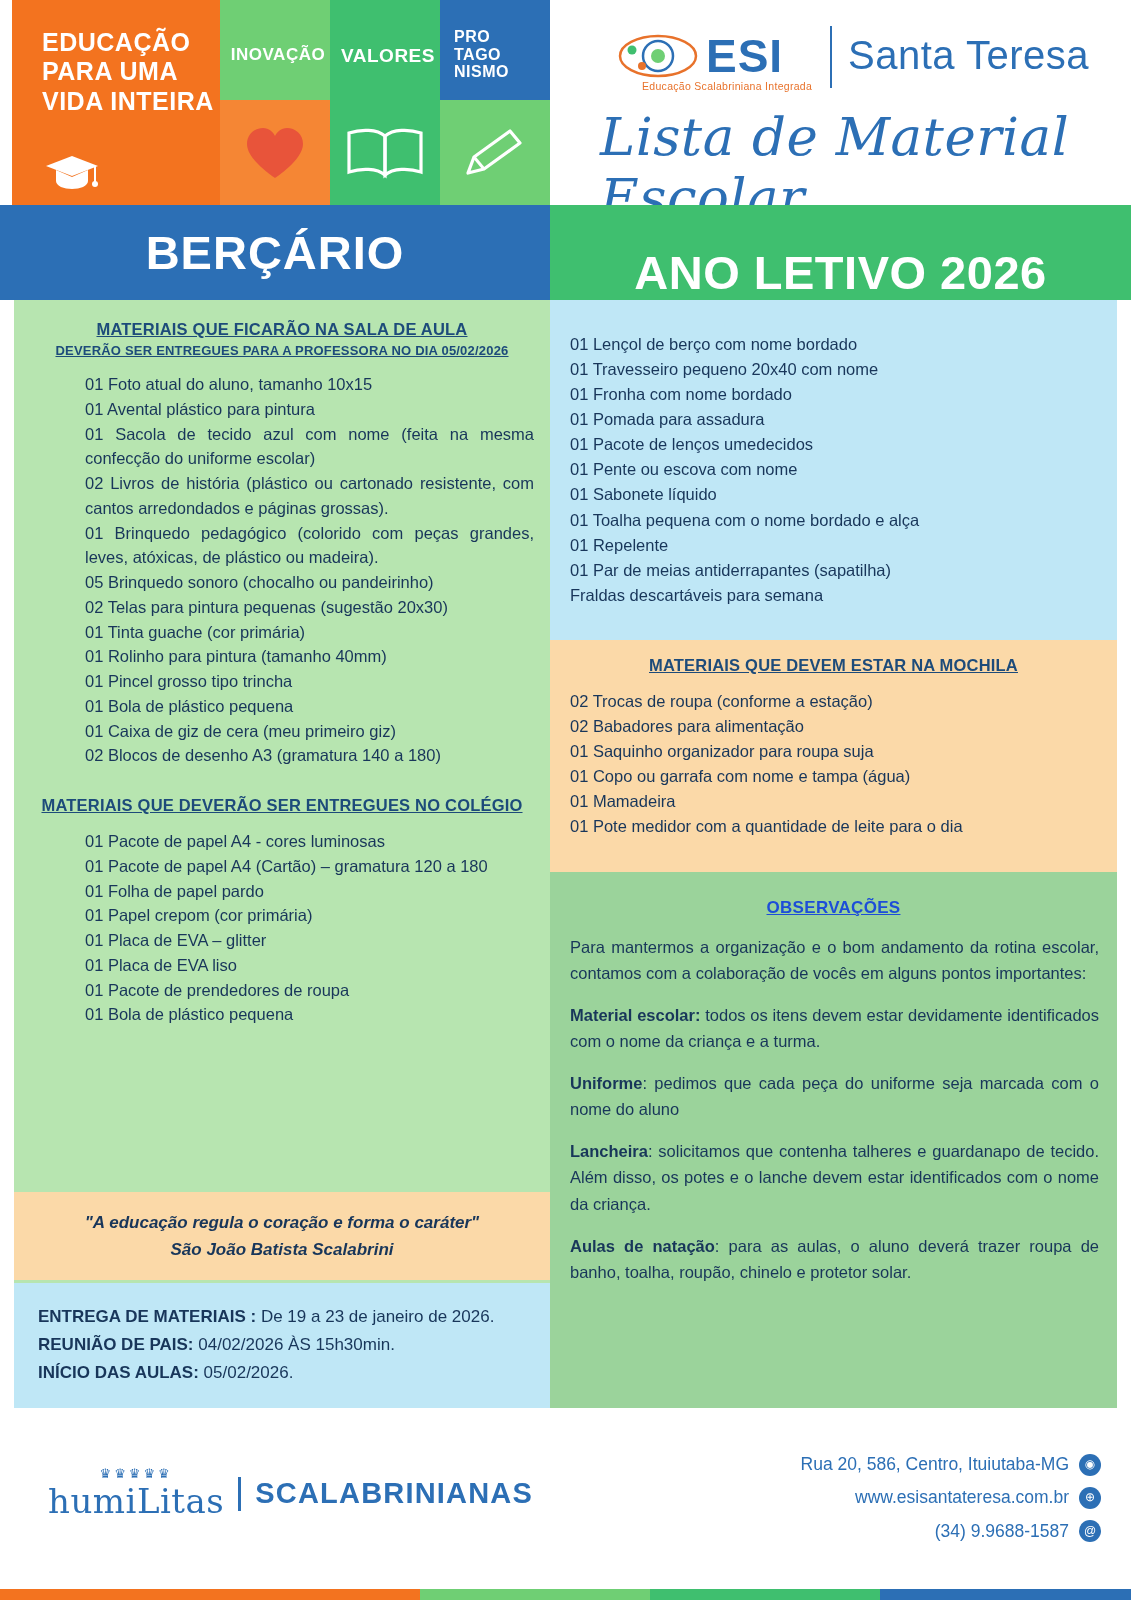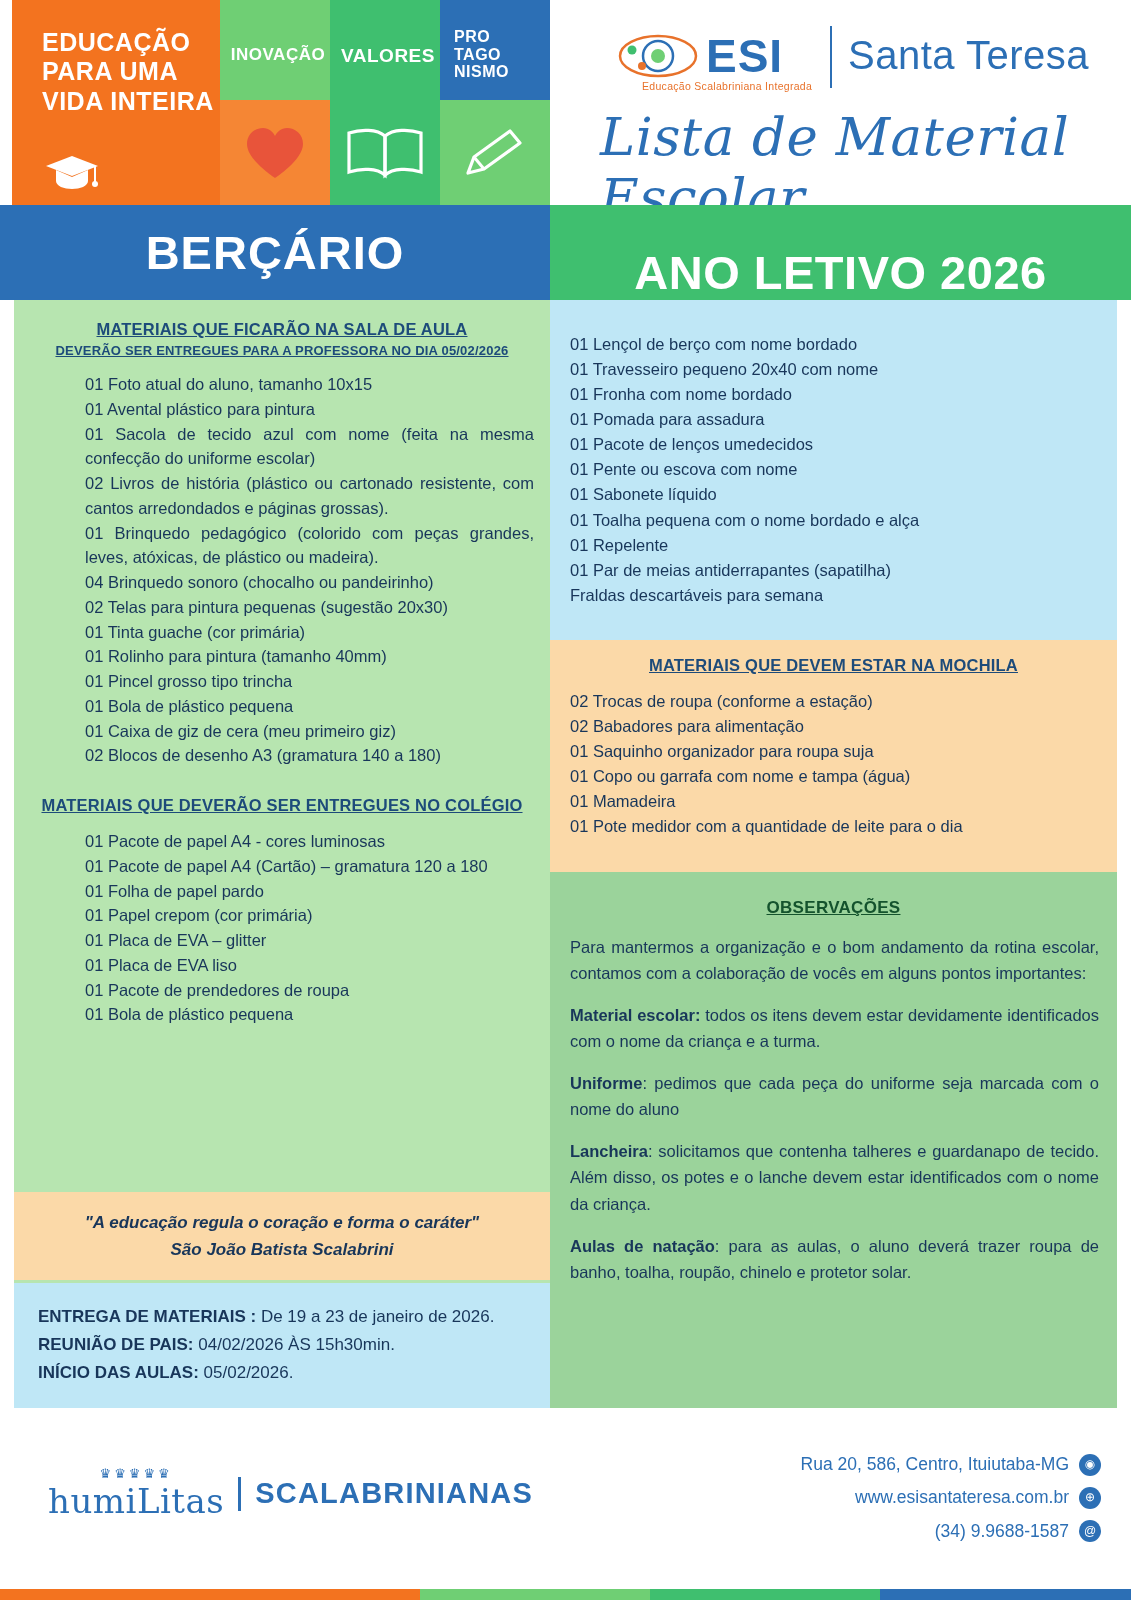--- a/index.html
+++ b/index.html
@@ -93,21 +93,21 @@
     position:absolute; left:550px; top:640px; width:567px; height:232px;
     background:#fbd9a8;
   }
   .rc-green {
     position:absolute; left:550px; top:872px; width:567px; height:536px;
     background:#9bd39b;
   }
   .rc-items { margin-top:14px; padding:0 18px 0 20px; }
   .rc-item { font-size:16.5px; color:#18365a; line-height:1.52; }
   .obs-head {
-    text-align:center; font-weight:bold; font-size:17px; color:#14532d;
+    text-align:center; font-weight:bold; font-size:17px; color:#1d4ed8;
     text-decoration:underline; letter-spacing:0.3px;
   }
   .obs-p { font-size:16.5px; color:#18365a; line-height:1.58; text-align:justify; padding:0 18px 0 20px; }
   .obs-p b { font-weight:bold; }
   .obs-p.mt { margin-top:16px; }
 
   
   .footer { position:absolute; left:0; top:1408px; width:1131px; height:192px; background:#fff; }
   .humilitas { position:absolute; left:48px; top:58px; display:flex; align-items:center; }
   .hum-word { font-family:"DejaVu Serif", serif; font-size:34px; color:#2c6fb5; letter-spacing:0.5px; }
@@ -220,21 +220,21 @@
   <div class="left-col">
     <div style="padding-top:20px;">
       <div class="sec-head">MATERIAIS QUE FICARÃO NA SALA DE AULA</div>
       <div class="sec-sub">DEVERÃO SER ENTREGUES PARA A PROFESSORA NO DIA 05/02/2026</div>
       <div class="items">
         <div class="item">01 Foto atual do aluno, tamanho 10x15</div>
         <div class="item">01 Avental plástico para pintura</div>
         <div class="item">01 Sacola de tecido azul com nome (feita na mesma confecção do uniforme escolar)</div>
         <div class="item">02 Livros de história (plástico ou cartonado resistente, com cantos arredondados e páginas grossas).</div>
         <div class="item">01 Brinquedo pedagógico (colorido com peças grandes, leves, atóxicas, de plástico ou madeira).</div>
-        <div class="item">04 Brinquedo sonoro (chocalho ou pandeirinho)</div>
+        <div class="item">05 Brinquedo sonoro (chocalho ou pandeirinho)</div>
         <div class="item">02 Telas para pintura pequenas (sugestão 20x30)</div>
         <div class="item">01 Tinta guache (cor primária)</div>
         <div class="item">01 Rolinho para pintura (tamanho 40mm)</div>
         <div class="item">01 Pincel grosso tipo trincha</div>
         <div class="item">01 Bola de plástico pequena</div>
         <div class="item">01 Caixa de giz de cera (meu primeiro giz)</div>
         <div class="item">02 Blocos de desenho A3 (gramatura 140 a 180)</div>
       </div>
 
       <div class="sec-head" style="margin-top:28px;">MATERIAIS QUE DEVERÃO SER ENTREGUES NO COLÉGIO</div>

